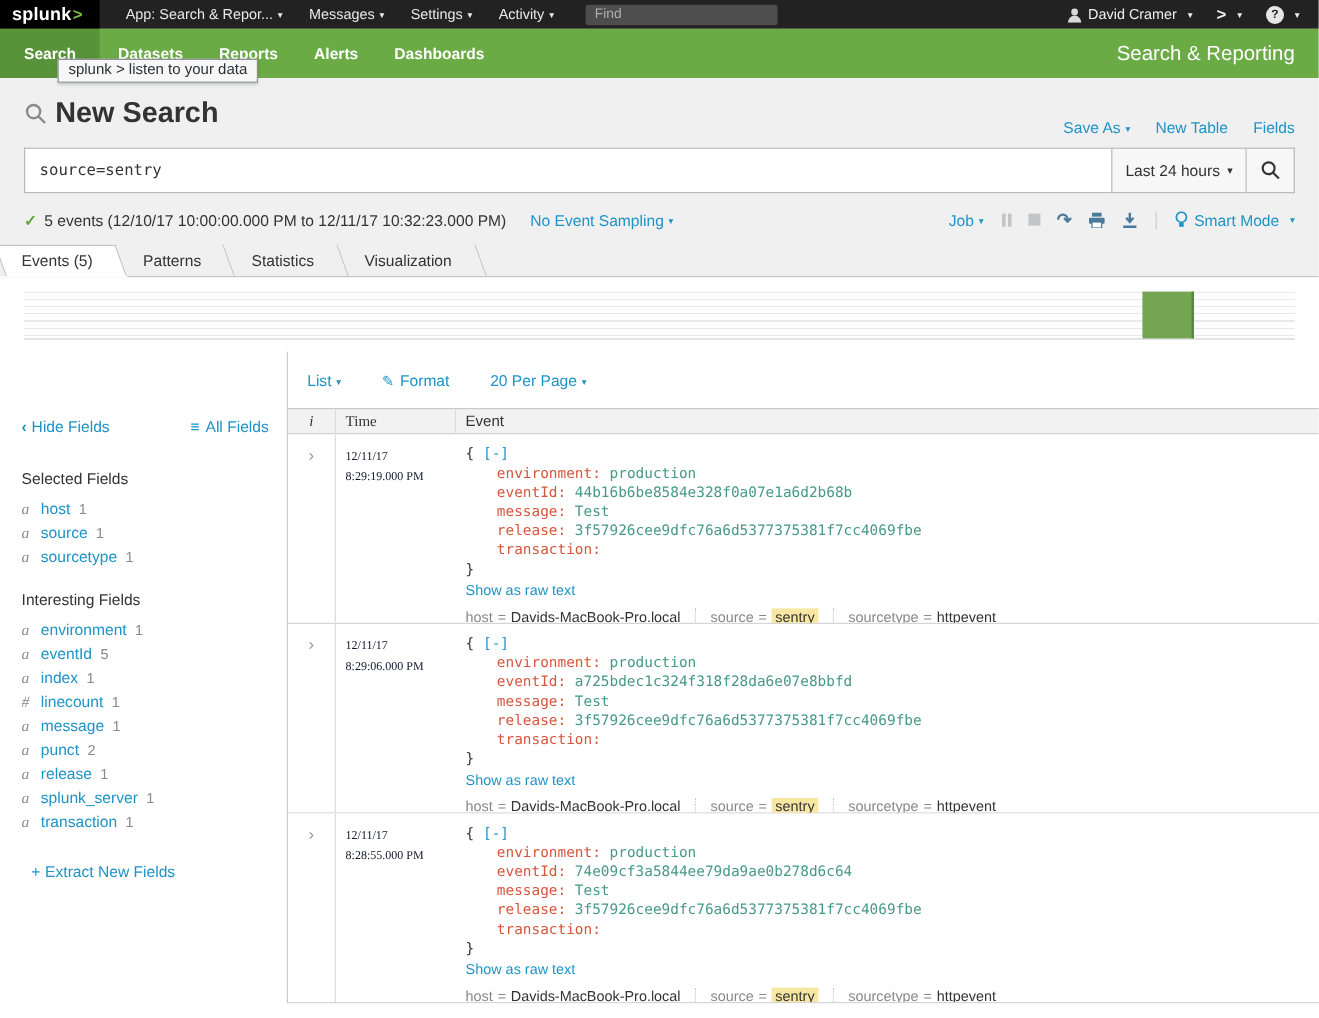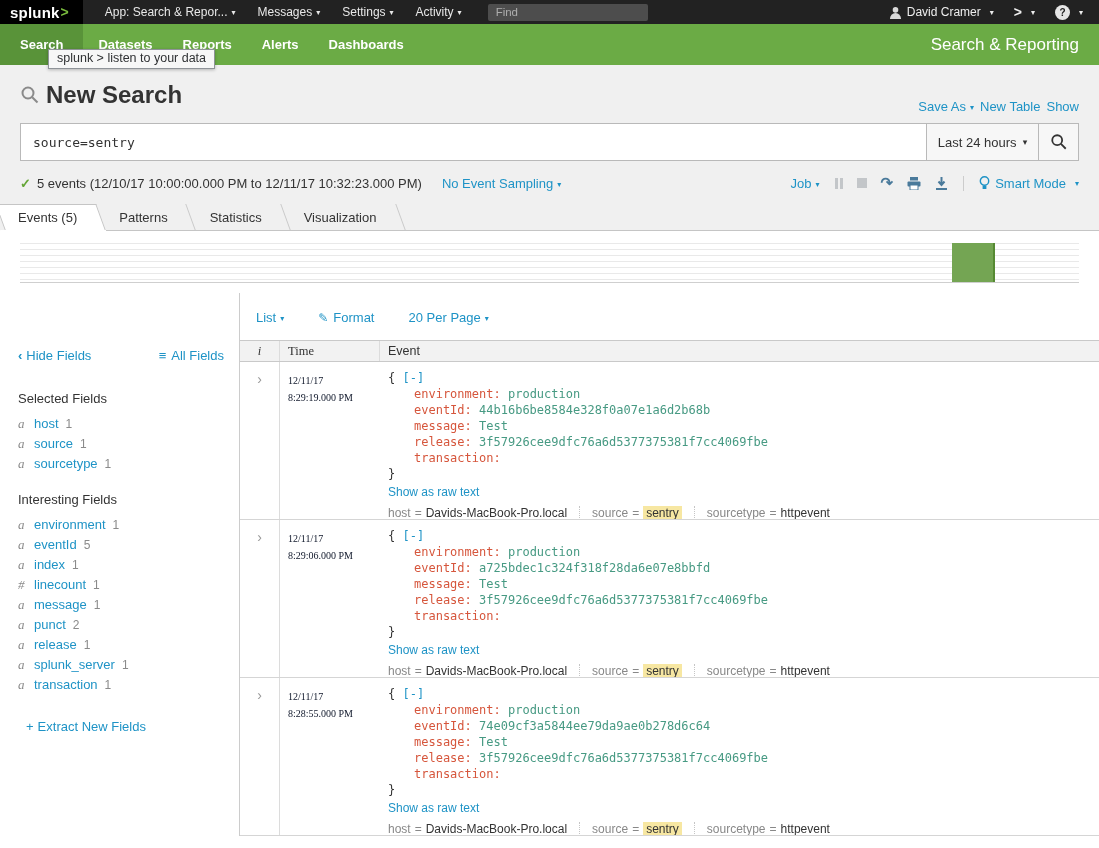--- a/index.html
+++ b/index.html
@@ -31,21 +31,21 @@
   .appnav .tab:first-child { padding:0 20px; }
   .appnav .tab.active { background:#599339; }
   .app-title { margin-left:auto; display:flex; align-items:center; padding-right:20px; font-size:17px; font-weight:400; }
   .tooltip { position:absolute; left:48px; top:25px; z-index:60; background:#f7f7f7; border:1px solid #8f9398;
     color:#2f3133; font-size:12.5px; padding:1px 8px 3px; box-shadow:0 1px 3px rgba(0,0,0,.25); white-space:nowrap; }
 
   
   .headerblock { background:#f0f0f0; }
   .titlerow { display:flex; align-items:center; padding:11px 20px 9px; }
   .titlerow h1 { font-size:24px; font-weight:700; color:#333; display:flex; align-items:center; gap:6px; }
-  .hdr-actions { margin-left:auto; display:flex; gap:6px; font-size:13px;margin-top:23px; }
+  .hdr-actions { margin-left:auto; display:flex; gap:21px; font-size:13px;margin-top:23px; }
   .bluelink { color:#1e93c6; cursor:pointer; text-decoration:none; white-space:nowrap; }
   .graylink { color:#b5b5b5; cursor:default; white-space:nowrap; }
 
   .search-row { display:flex; margin:0 20px; height:38px; }
   .query-input { flex:1; border:1px solid #b9b9b9; border-right:none; padding:0 12px;
     font-family:"DejaVu Sans Mono", monospace; font-size:13px; color:#333; outline:none; background:#fff; }
   .timerange { width:113px; background:#f7f7f7; border:1px solid #b9b9b9; font-size:13px; color:#333;
     display:flex; align-items:center; justify-content:center; cursor:pointer; }
   .timerange .caret { font-size:9px; margin-left:6px; }
   .search-btn { width:40px; background:#f7f7f7; border:1px solid #b9b9b9; border-left:none;
@@ -200,21 +200,21 @@
           <svg width="20" height="20" viewBox="0 0 20 20">
               <circle cx="8" cy="8" r="5.5" fill="none" stroke="#8a8a8a" stroke-width="2"></circle>
               <line x1="12.2" y1="12.2" x2="17.5" y2="17.5" stroke="#8a8a8a" stroke-width="2"></line>
             </svg>
         </span>
         <span>New Search</span>
       </h1>
       <div class="hdr-actions">
         <span class="bluelink"><span>Save As</span><span class="caret"></span></span>
         <span class="bluelink">New Table</span>
-        <span class="bluelink">Show</span>
+        <span class="bluelink">Fields</span>
       </div>
     </div>
 
     <div class="search-row">
       <input class="query-input" value="source=sentry" style="">
       <div class="timerange">
         <span>Last 24 hours</span>
         <span class="caret"></span>
       </div>
       <div class="search-btn">

